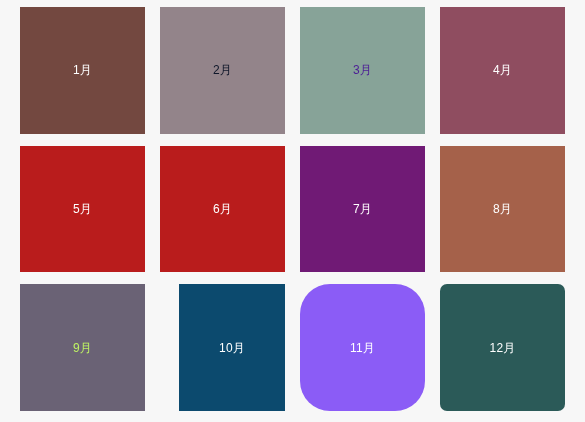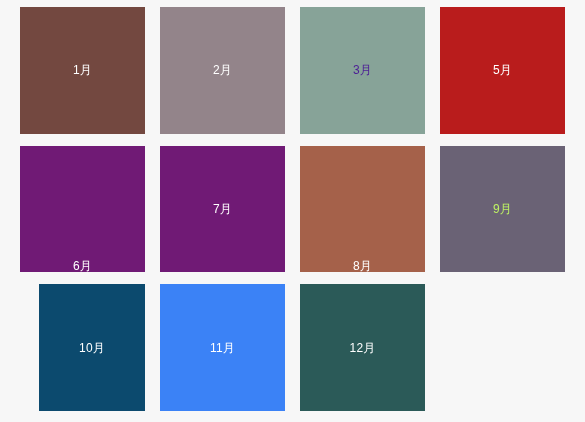--- a/index.html
+++ b/index.html
@@ -45,53 +45,56 @@
 </head>
 <body style="background: rgb(247, 247, 247);">
 
 <div id="swatch-grid" style="grid-template-columns: repeat(4, 1fr); grid-template-rows: repeat(3, 1fr);">
 
   <div class="swatch" style="background-color: rgb(115, 72, 64);">
     <span class="swatch-label" style="color: rgb(255, 255, 255);">1月</span>
   </div>
 
   <div class="swatch" style="background-color: rgb(147, 132, 138);">
-    <span class="swatch-label" style="color: #ffffff;">2月</span>
+    <span class="swatch-label" style="color: #0f172a;">2月</span>
   </div>
 
   <div class="swatch" style="background-color: rgb(135, 163, 152);">
     <span class="swatch-label" style="color: #4c1d95;">3月</span>
   </div>
 
+  <div class="swatch" style="background-color: rgb(143, 77, 96);">
+    <span class="swatch-label" style="color: rgb(255, 255, 255);">4月</span>
+  </div>
 
   <div class="swatch" style="background-color: #b91c1c;">
     <span class="swatch-label" style="color: rgb(255, 255, 255);">5月</span>
   </div>
 
-  <div class="swatch" style="background-color: #701a75; align-items: flex-end;">
+  <div class="swatch" style="background-color: #b91c1c;">
     <span class="swatch-label" style="color: rgb(255, 255, 255);">6月</span>
   </div>
 
   <div class="swatch" style="background-color: #701a75;">
     <span class="swatch-label" style="color: rgb(255, 255, 255);">7月</span>
   </div>
 
-  <div class="swatch" style="background-color: rgb(165, 97, 74); align-items: flex-end;">
+  <div class="swatch" style="background-color: rgb(165, 97, 74);">
     <span class="swatch-label" style="color: rgb(255, 255, 255);">8月</span>
   </div>
 
   <div class="swatch" style="background-color: rgb(106, 98, 117);">
     <span class="swatch-label" style="color: #bef264;">9月</span>
   </div>
 
   <div class="swatch" style="background-color: #0c4a6e; margin-left: 19px;">
     <span class="swatch-label" style="color: rgb(255, 255, 255);">10月</span>
   </div>
 
-  <div class="swatch" style="background-color: #3b82f6;">
+  <div class="swatch" style="background-color: #8b5cf6; border-radius: 30px;">
     <span class="swatch-label" style="color: rgb(255, 255, 255);">11月</span>
   </div>
 
-  <div class="swatch" style="background-color: rgb(43, 90, 88);">
+  <div class="swatch" style="background-color: rgb(43, 90, 88); border-radius: 7px;">
     <span class="swatch-label" style="color: rgb(255, 255, 255);">12月</span>
   </div>
 
 </div>
 
 </body></html>

